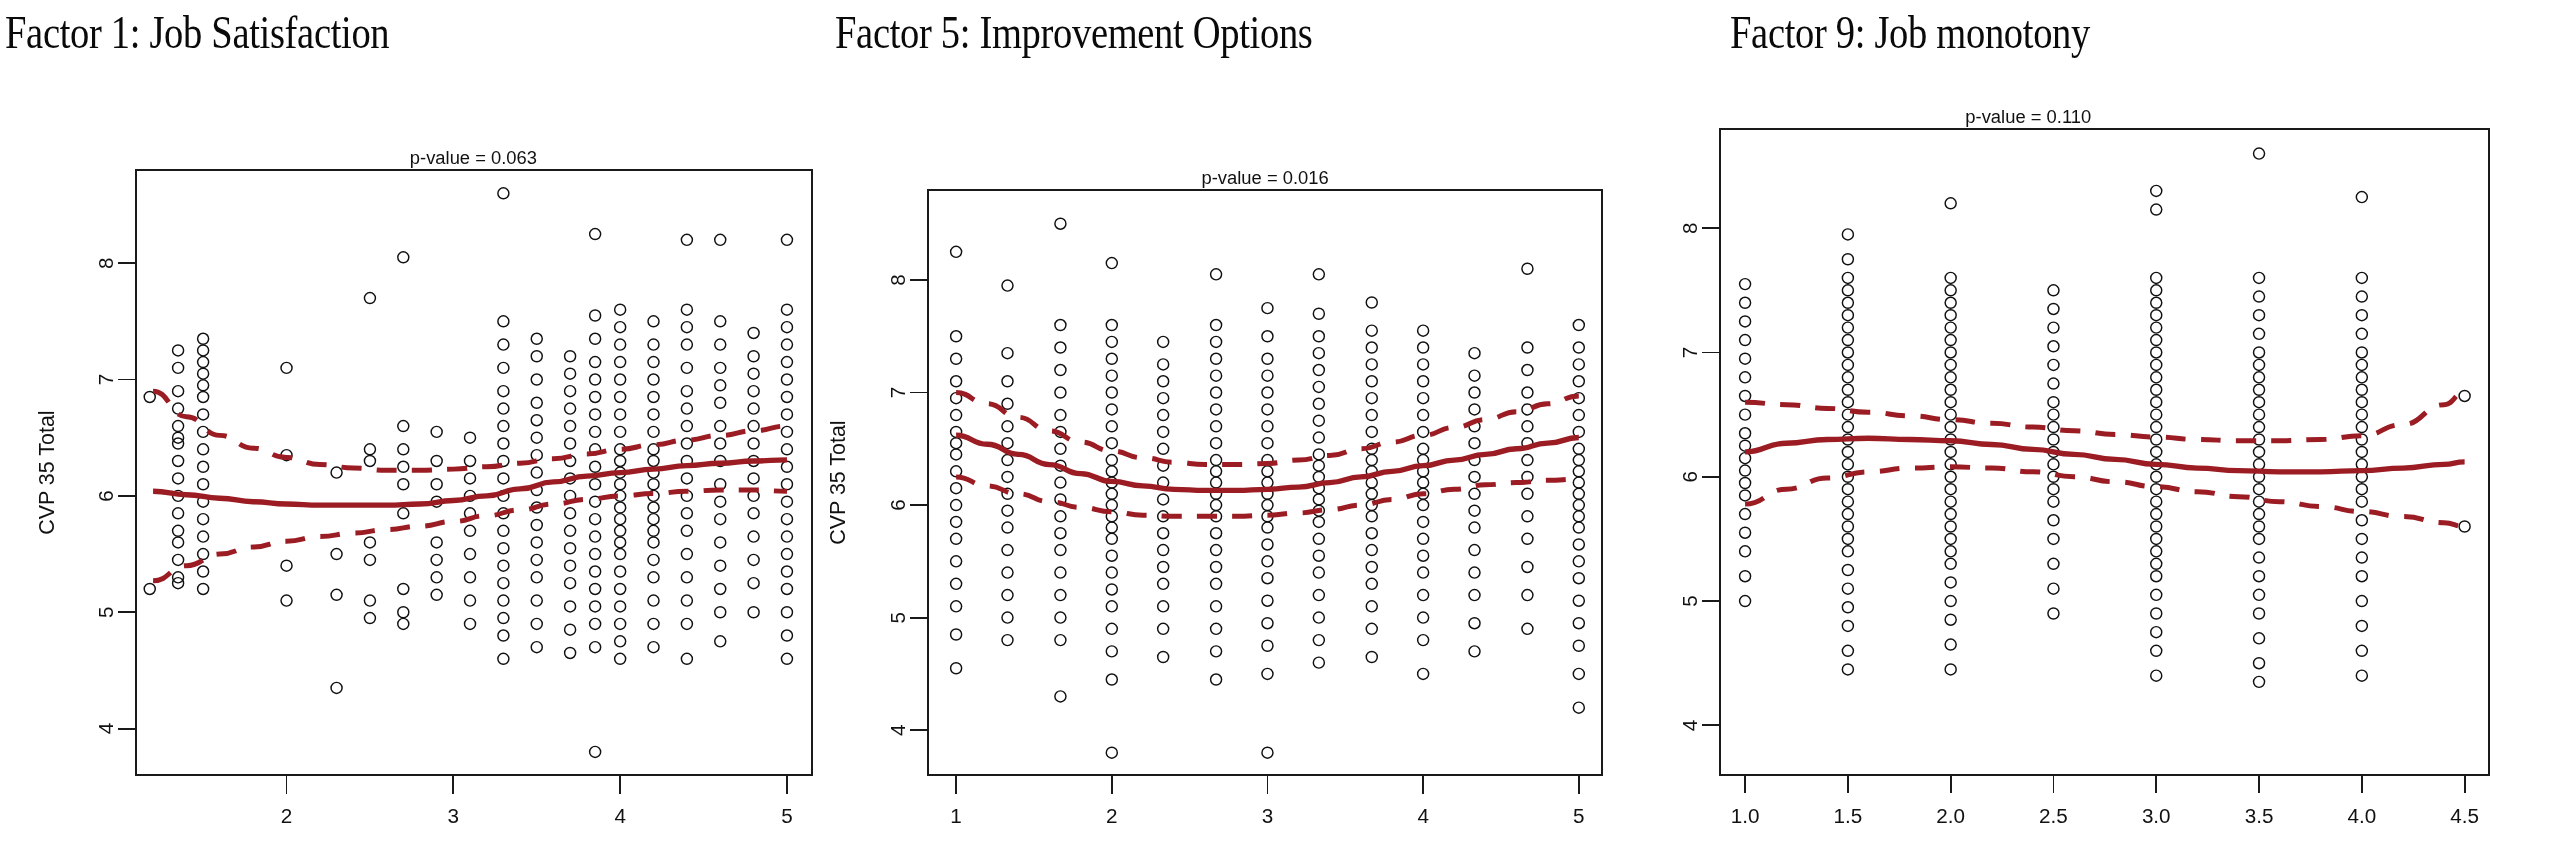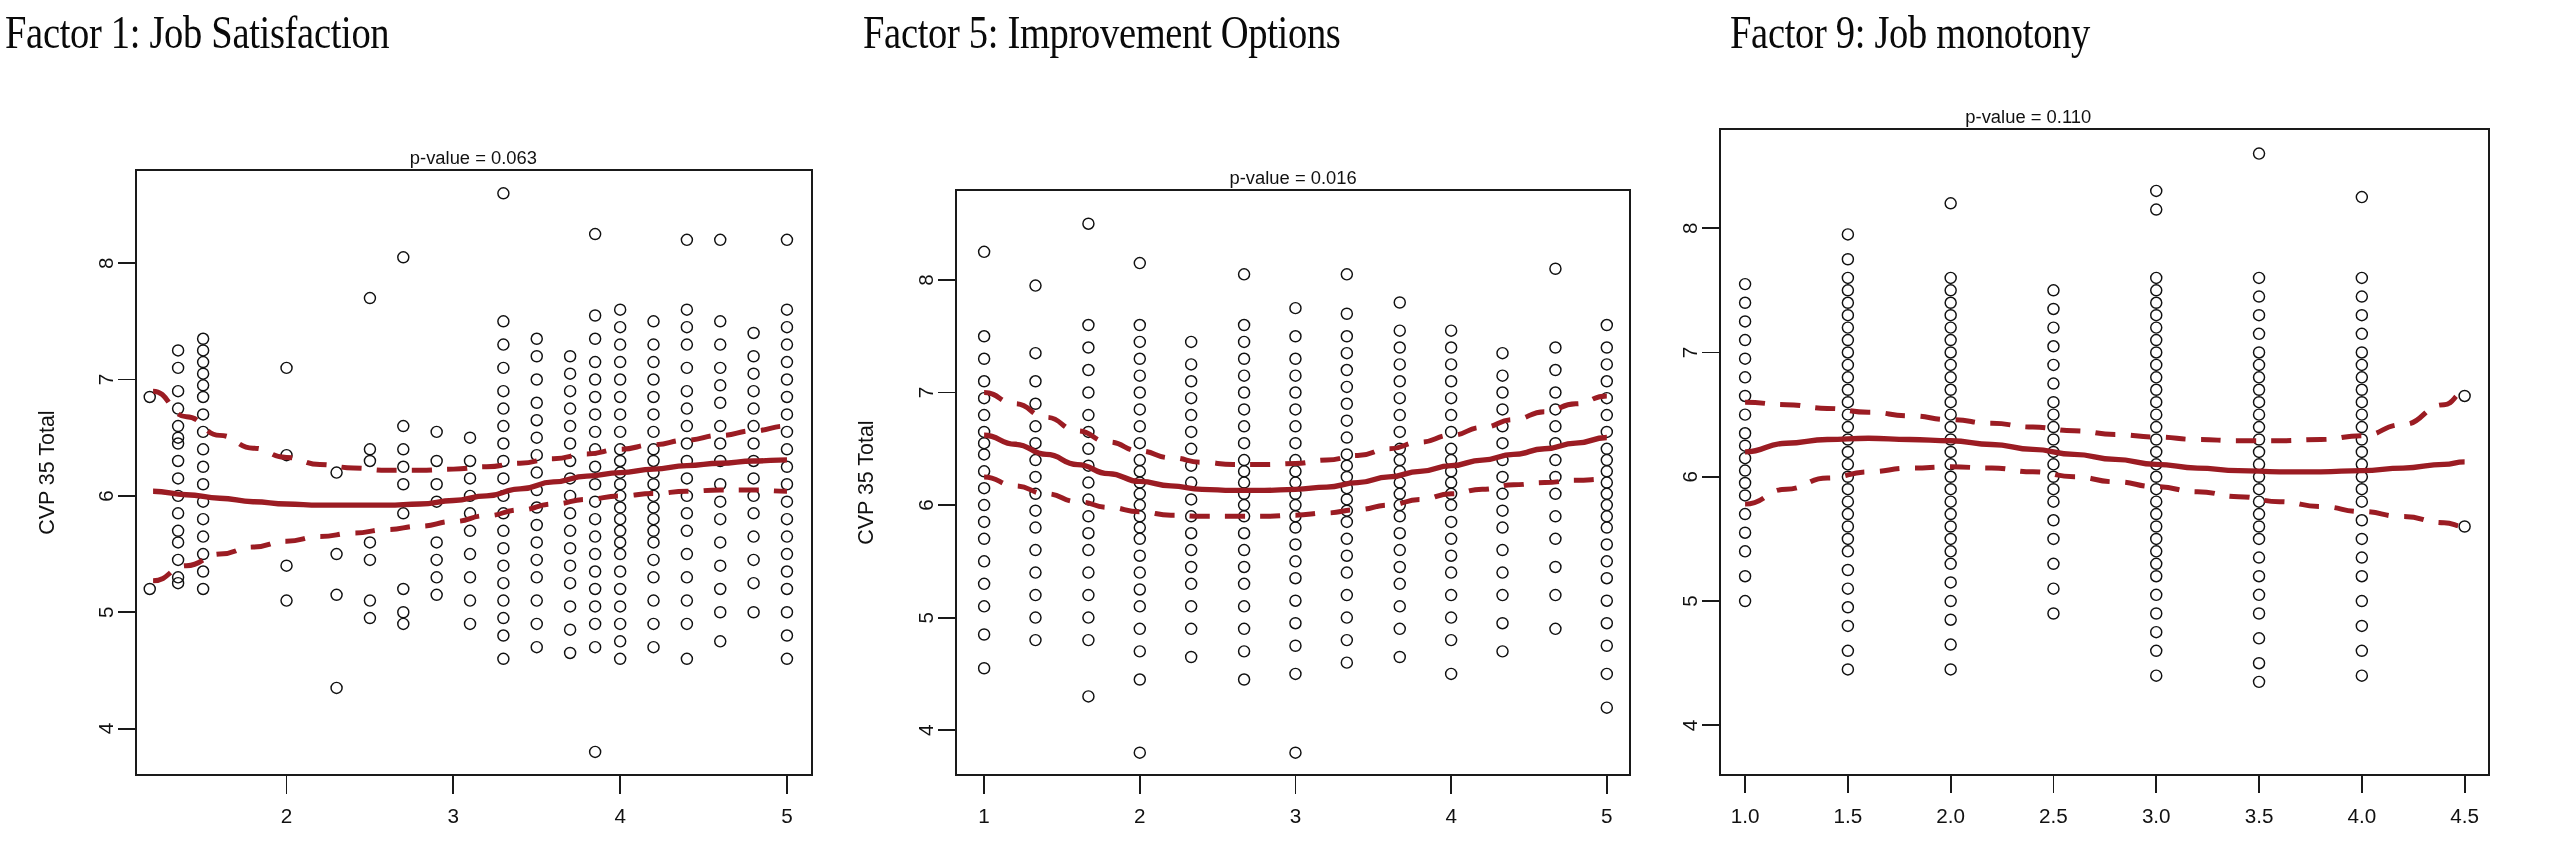--- a/index.html
+++ b/index.html
@@ -389,21 +389,21 @@
         <text x="138" y="647.3846153846155" class="tick-label" text-anchor="middle" transform="rotate(-90 138 647.3846153846155)" dominant-baseline="central">6</text>
         <line x1="154" y1="495.46153846153857" x2="178" y2="495.46153846153857" class="tick-line"></line>
         <text x="138" y="495.46153846153857" class="tick-label" text-anchor="middle" transform="rotate(-90 138 495.46153846153857)" dominant-baseline="central">7</text>
         <line x1="154" y1="343.53846153846166" x2="178" y2="343.53846153846166" class="tick-line"></line>
         <text x="138" y="343.53846153846166" class="tick-label" text-anchor="middle" transform="rotate(-90 138 343.53846153846166)" dominant-baseline="central">8</text>
         <text x="70" y="617" class="axis-title" text-anchor="middle" transform="rotate(-90 70 617)">CVP 35 Total</text>
         <text x="618" y="214" class="pval-label" text-anchor="middle">p-value = 0.063</text>
       </svg>
   </div>
 
-  <div class="panel" style="left:858px; width:858px;">
+  <div class="panel" style="left:830px; width:858px;">
     <div class="panel-title" style="left:4.6px; top:4.6px;">Factor 5: Improvement Options</div>
     <svg class="plot-svg" width="858" height="851" id="svg-1" viewBox="0 0 1120 1111">
         <defs>
           <clipPath id="clip1">
             <rect x="128" y="248" width="880" height="764"></rect>
           </clipPath>
         </defs>
         <g clip-path="url(#clip1)">
           <circle cx="164.58" cy="328.81" r="7.2" class="pt"></circle>
           <circle cx="164.58" cy="439.00" r="7.2" class="pt"></circle>

